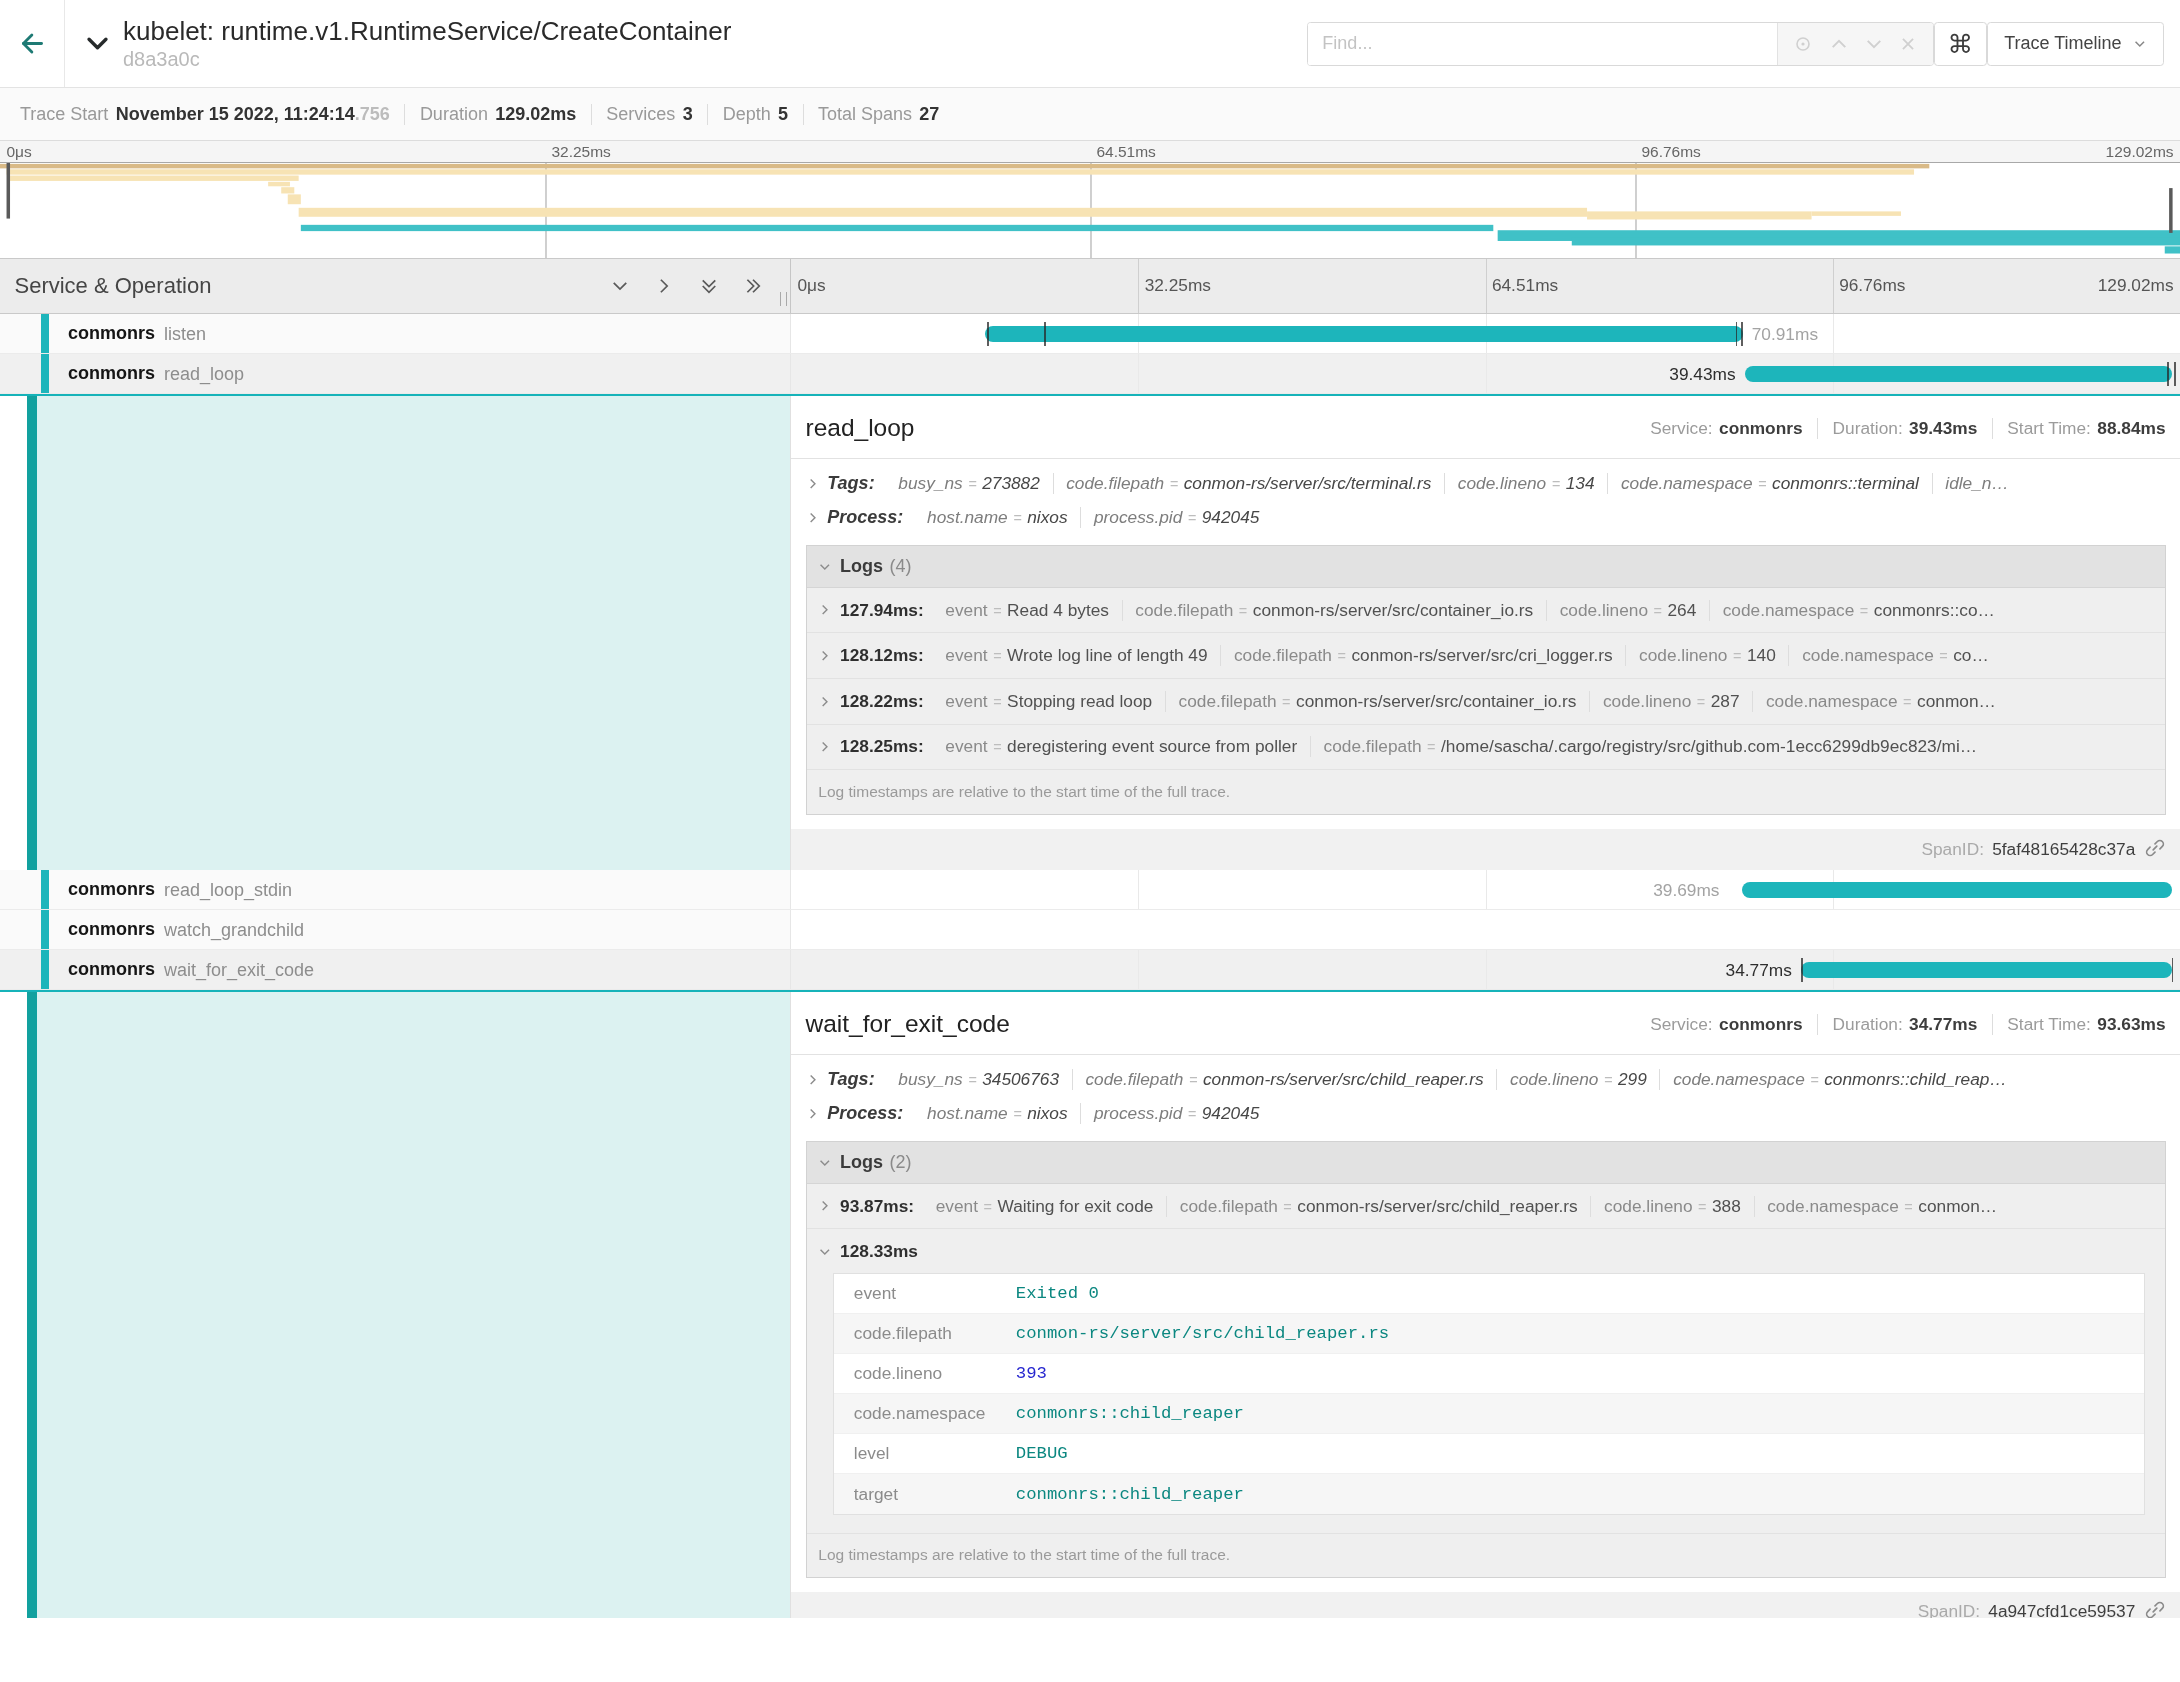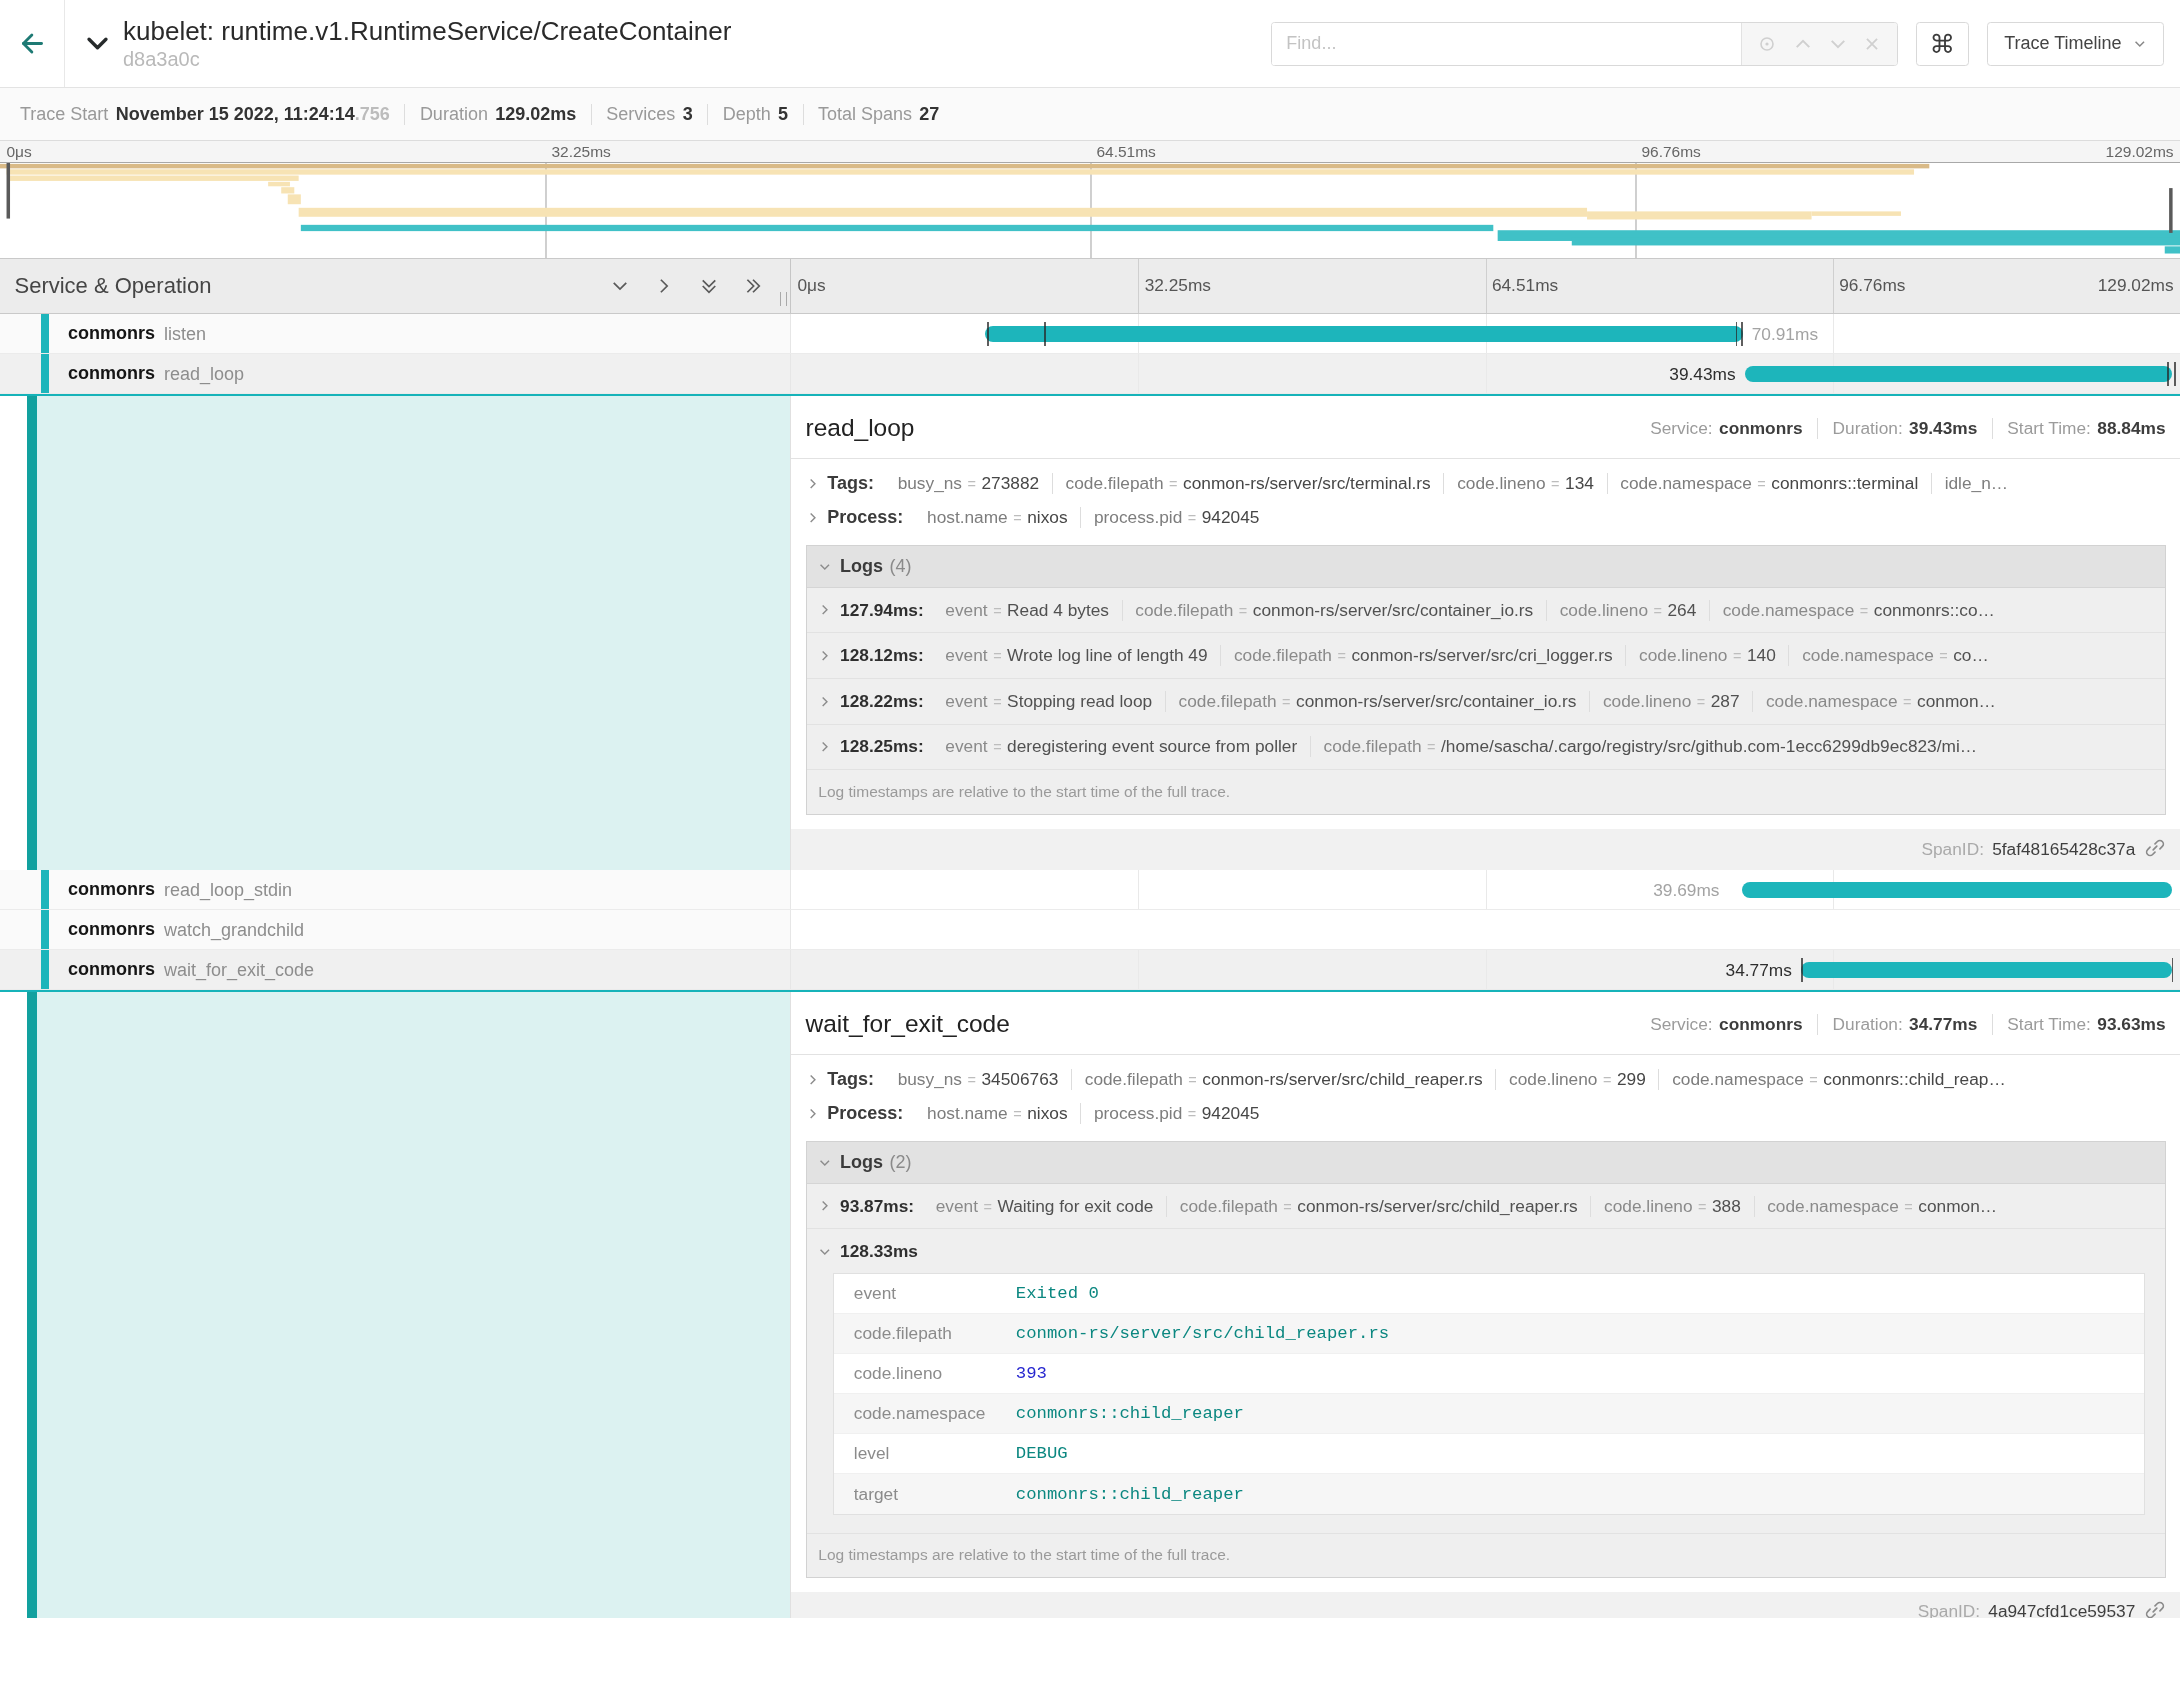--- a/index.html
+++ b/index.html
@@ -8,21 +8,21 @@
   *{box-sizing:border-box;}
 
   
   .topbar{height:87px;display:flex;align-items:center;background:#fff;}
   .back-btn{width:65px;height:87px;display:flex;align-items:center;justify-content:center;
             border:none;background:#fff;border-right:0.9px solid #e8e8e8;cursor:pointer;}
   .collapse-toggle{margin:0 11px 0 18px;display:flex;align-items:center;background:none;border:none;padding:0;}
   .title-block{display:flex;flex-direction:column;justify-content:center;}
   .title-block h1{margin:0;font-size:26px;font-weight:400;color:#2a2a2a;line-height:1.2;}
   .trace-id{font-size:20px;color:#b9b9b9;margin-top:0.9px;}
-  .controls{margin-left:auto;display:flex;align-items:center;gap:18px;padding-right:16.4px;}
+  .controls{margin-left:auto;display:flex;align-items:center;padding-right:16.4px;}
   .find-group{display:flex;height:44px;width:627px;border:0.9px solid #d9d9d9;border-radius:3.6px;overflow:hidden;background:#fff;}
   .find-group input{width:469px;border:none;outline:none;padding:0 14.5px;font-size:18px;color:#555;font-family:"Liberation Sans",sans-serif;}
   .find-group input::placeholder{color:#c3c3c3;}
   .find-suffix{flex:1;background:#f6f6f6;border-left:0.9px solid #e2e2e2;display:flex;align-items:center;justify-content:space-evenly;}
   .suffix-icon{display:flex;align-items:center;color:#d0d0d0;}
   .cmd-btn{width:53px;height:44px;border:0.9px solid #d9d9d9;border-radius:3.6px;background:#fff;
            font-size:25.5px;color:#3c3c3c;display:flex;align-items:center;justify-content:center;cursor:pointer;}
   .view-btn{height:44px;padding:0 16.4px;border:0.9px solid #d9d9d9;border-radius:3.6px;background:#fff;
             font-size:18px;color:#444;display:flex;align-items:center;gap:11px;cursor:pointer;}
 
@@ -76,21 +76,21 @@
   .d-left{width:791px;border-right:0.9px solid #e0e0e0;}
   .d-panel{flex:1;background:#fff;display:flex;flex-direction:column;}
   .d-head{display:flex;align-items:center;padding:18px 14.5px 9px;}
   .d-head h2{margin:0;font-size:24.5px;font-weight:400;color:#222;flex:1;}
   .d-meta{display:flex;align-items:center;font-size:17.3px;}
   .d-meta .m-item{display:flex;gap:6.4px;align-items:baseline;}
   .d-meta .m-item + .m-item{border-left:0.9px solid #ddd;margin-left:14.5px;padding-left:14.5px;}
   .m-label{color:#9b9b9b;}
   .m-val{color:#3d3d3d;font-weight:700;}
   .d-hr{border-bottom:0.9px solid #e2e2e2;margin-top:7.3px;}
-  .d-row{display:flex;align-items:center;padding:13.6px 14.5px 0;font-size:17.3px;}
+  .d-row{display:flex;align-items:center;padding:13.6px 14.5px 0;font-size:17.3px;font-style:italic;}
   .caret{display:flex;align-items:center;color:#8c8c8c;flex:none;}
   .d-label{font-weight:700;font-size:18px;color:#3b3b3b;margin:0 11px 0 8.2px;}
   .chips{display:flex;align-items:center;overflow:hidden;white-space:nowrap;}
   .chip{padding:0 12.7px;border-right:0.9px solid #ddd;display:inline-flex;align-items:baseline;gap:5.5px;}
   .chip:last-child{border-right:none;}
   .chip .k{color:#7d7d7d;}
   .chip .eq{color:#bdbdbd;font-size:14.5px;}
   .chip .v{color:#474747;}
   .logs-box{margin:16.4px 14.5px 0;border:0.9px solid #d2d2d2;background:#efefef;}
   .logs-head{background:#e2e2e2;padding:10px 11.8px;display:flex;align-items:center;border-bottom:0.9px solid #d5d5d5;}

